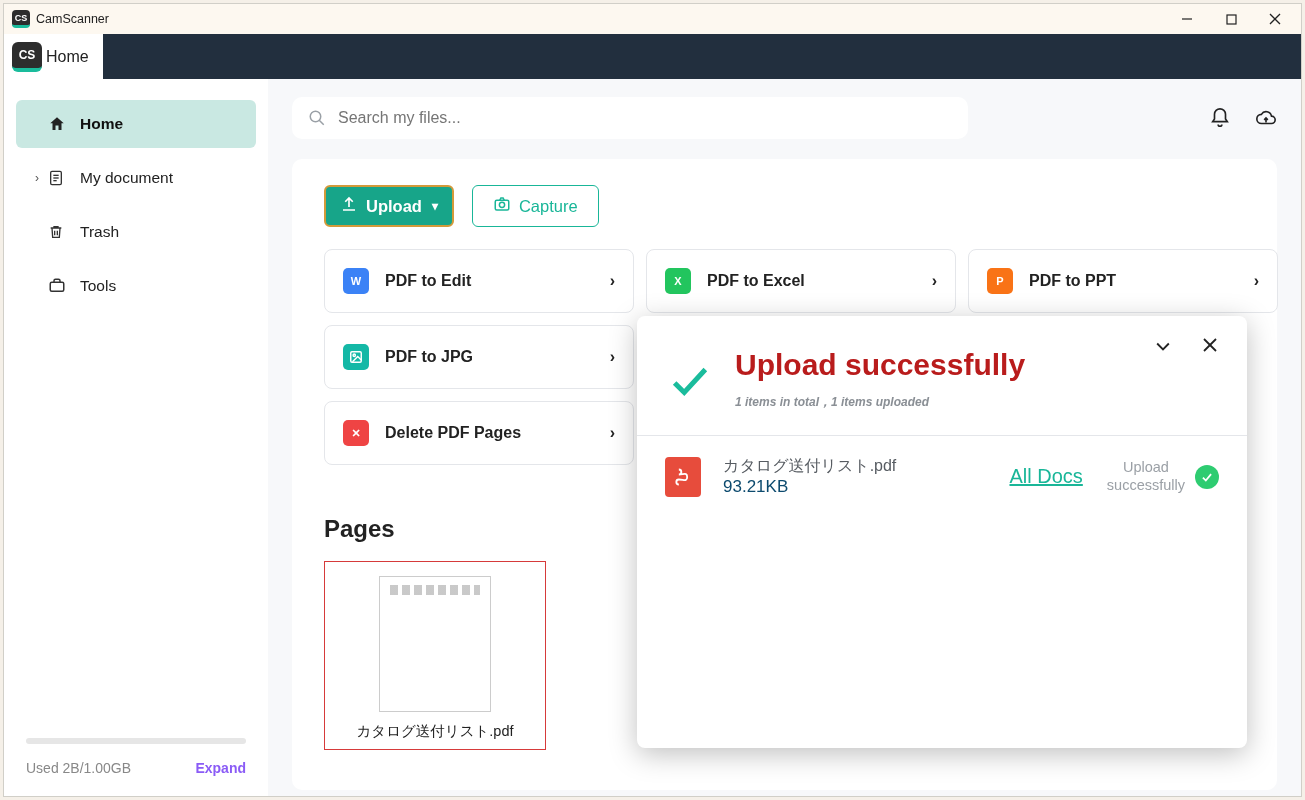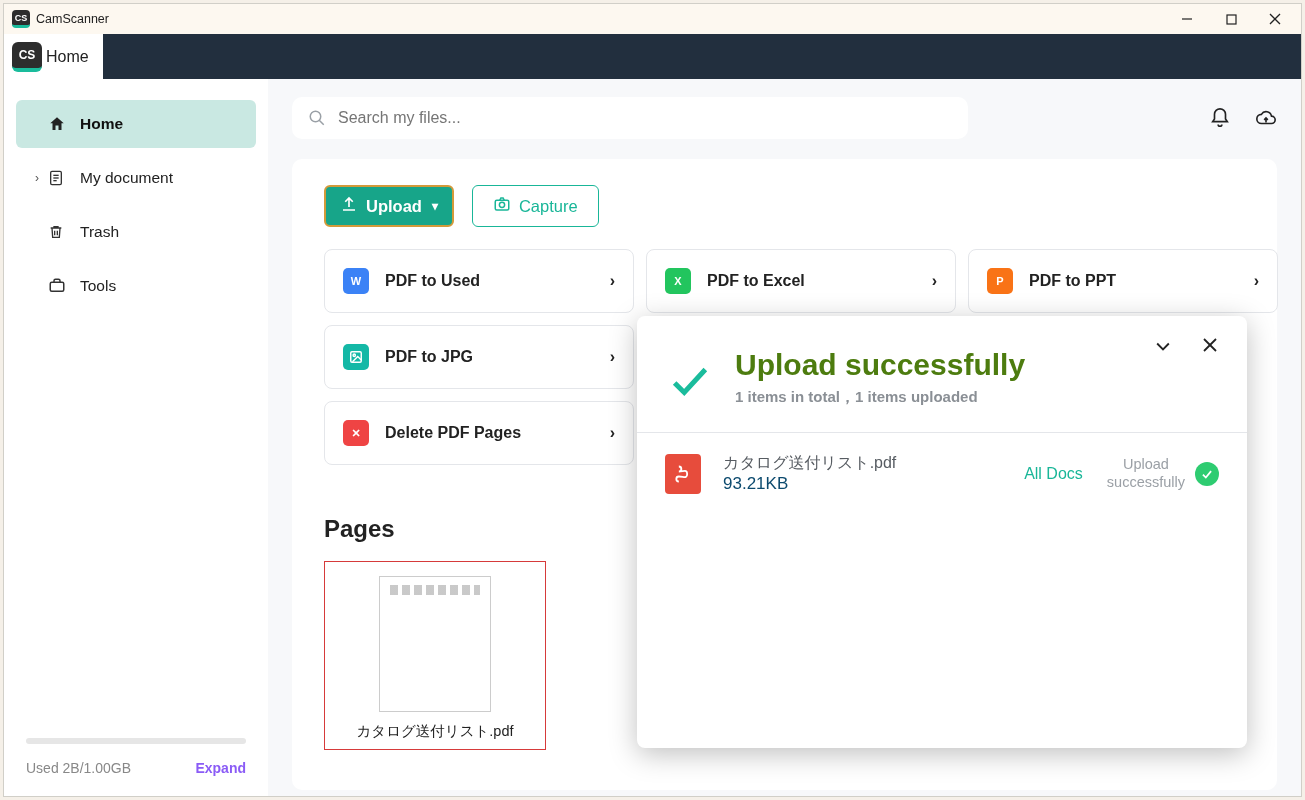--- a/index.html
+++ b/index.html
@@ -149,32 +149,32 @@
 .upload-dialog {
   position: absolute; left: 637px; top: 316px; width: 610px; height: 432px;
   background: #fff; border-radius: 8px; box-shadow: 0 6px 28px rgba(0,0,0,0.25);
   padding: 20px 28px;
 }
 .dlg-top { display: flex; justify-content: flex-end; gap: 28px; color: #222; }
 .dlg-head { display: flex; align-items: flex-start; margin-top: -12px; }
 .check {
   width: 50px; height: 50px; color: #1abc9c; margin: 10px 18px 0 2px;
 }
-.dlg-title { font-size: 30px; font-weight: 700; color: #4d7c0f; }
-.dlg-sub { font-size: 15px; color: #8a8f95; margin-top: 6px; font-weight: 600; }
+.dlg-title { font-size: 30px; font-weight: 700; color: #b91c1c; }
+.dlg-sub { font-size: 12px; color: #8a8f95; margin-top: 12px; font-weight: 600; font-style: italic; }
 .dlg-sep { border-top: 1px solid #e4e6ea; margin: 24px -28px 0 -28px; }
 .dlg-row { display: flex; align-items: center; padding: 20px 0; }
 .pdf-icon {
   width: 36px; height: 40px; background: #e74c3c; border-radius: 4px; margin-right: 22px; position: relative; display:flex; align-items:center; justify-content:center;
 }
 .pdf-icon svg { color: #fff; }
 .file-col { flex: 1; }
 .file-name { font-size: 16px; color: #575c62; }
 .file-size { font-size: 17px; color: #0c4a6e; margin-top: 0; }
-.all-docs { color: #19b698; font-size: 16px; margin-right: 24px; font-weight: 500; }
+.all-docs { color: #19b698; font-size: 20px; text-decoration: underline; margin-right: 24px; font-weight: 500; }
 .status-col { text-align: center; color: #9ba0a6; font-size: 14.5px; line-height: 1.2; margin-right: 10px; }
 .ok-badge { width: 24px; height: 24px; background: #2ecc71; border-radius: 50%; display: flex; align-items: center; justify-content: center; color: #fff; }
 </style>
 </head>
 <body>
 
 <div class="window">
 
   <div class="titlebar">
     <div class="app-icon">CS</div>
@@ -302,21 +302,21 @@
                   <path d="M9 7l1.5-3h3L15 7"></path>
                 </svg>
             </span>
             <span>Capture</span>
           </div>
         </div>
 
         <div class="tool-grid">
           <div class="tool-card">
             <span class="ticon" style="background:#3b82f6">W</span>
-            <span>PDF to Used</span>
+            <span>PDF to Edit</span>
             <span class="arr">›</span>
           </div>
           <div class="tool-card">
             <span class="ticon" style="background:#22c55e">X</span>
             <span>PDF to Excel</span>
             <span class="arr">›</span>
           </div>
           <div class="tool-card">
             <span class="ticon" style="background:#f97316">P</span>
             <span>PDF to PPT</span>

